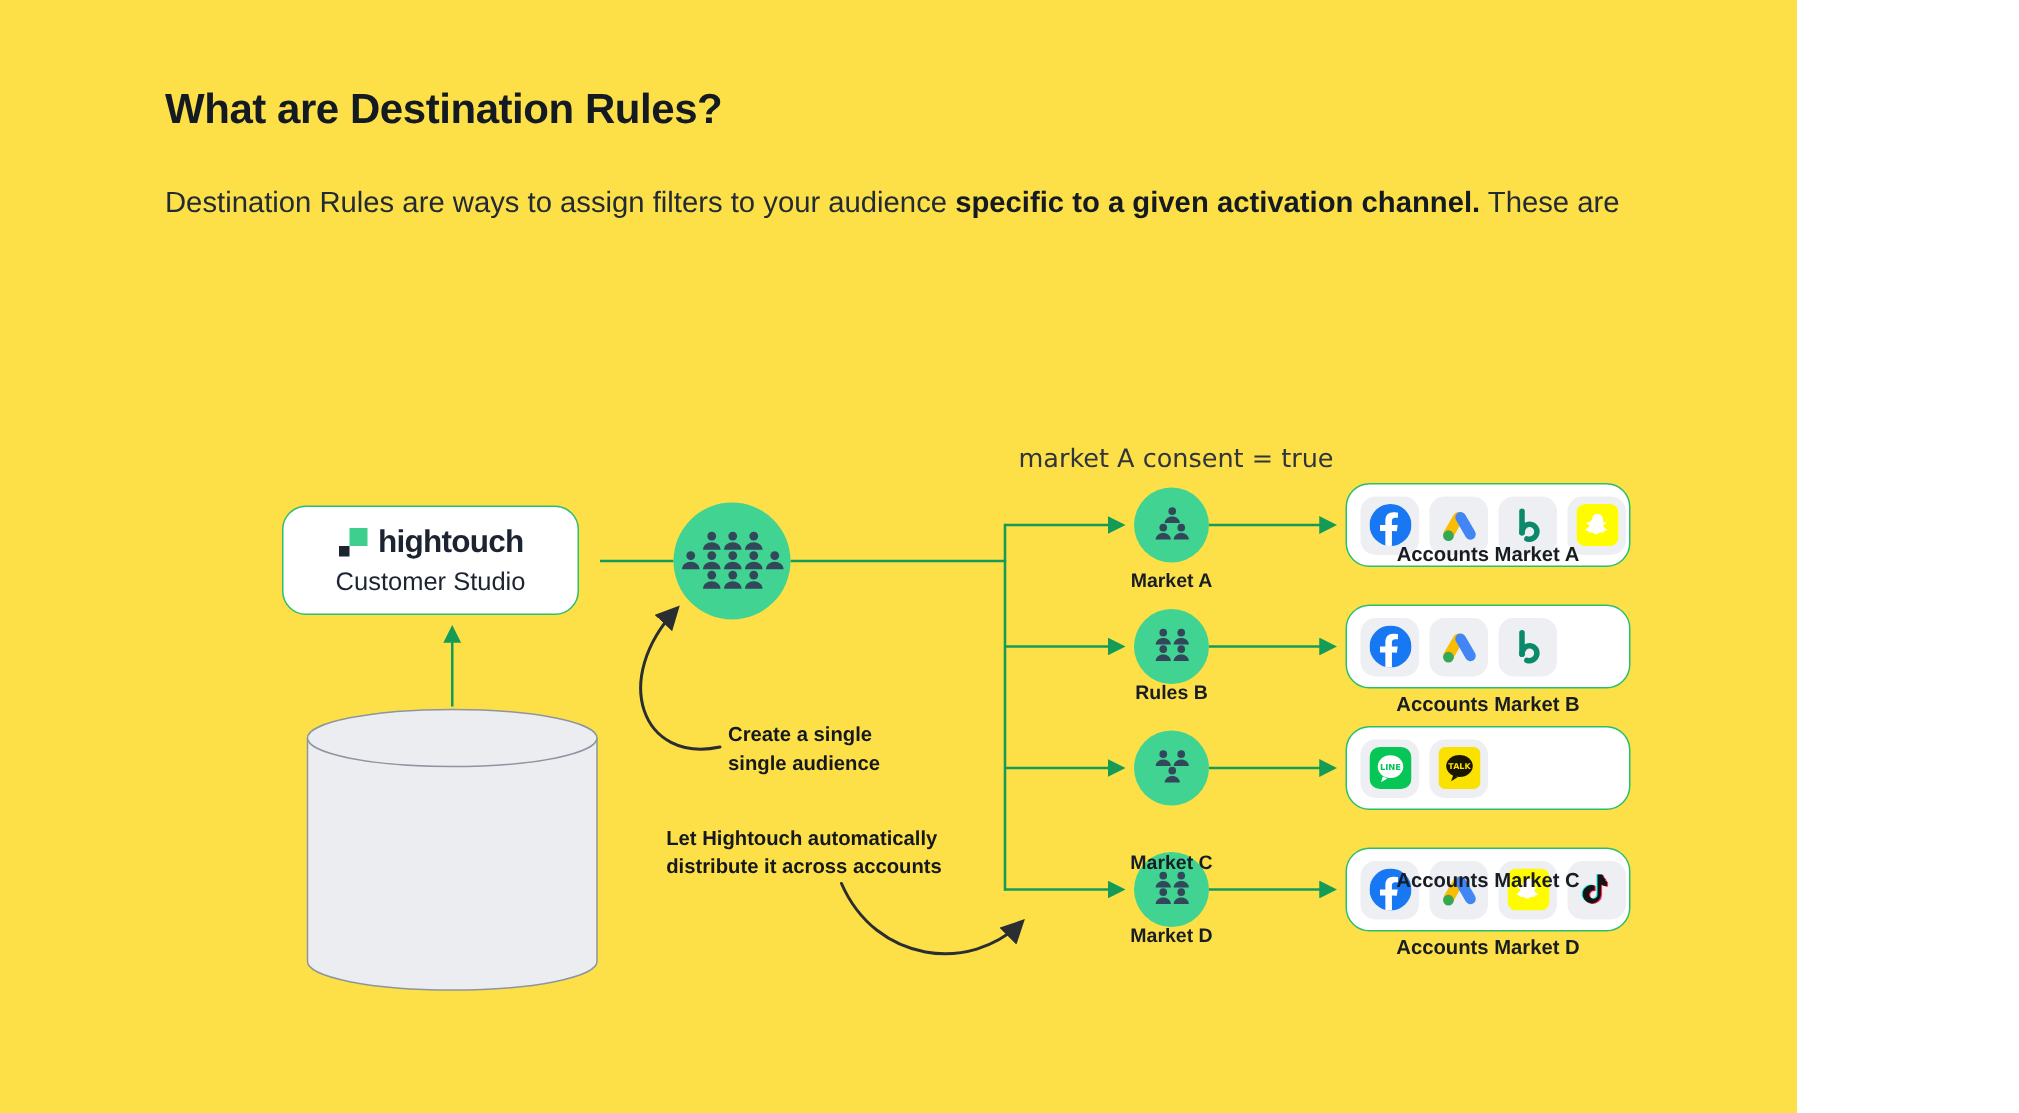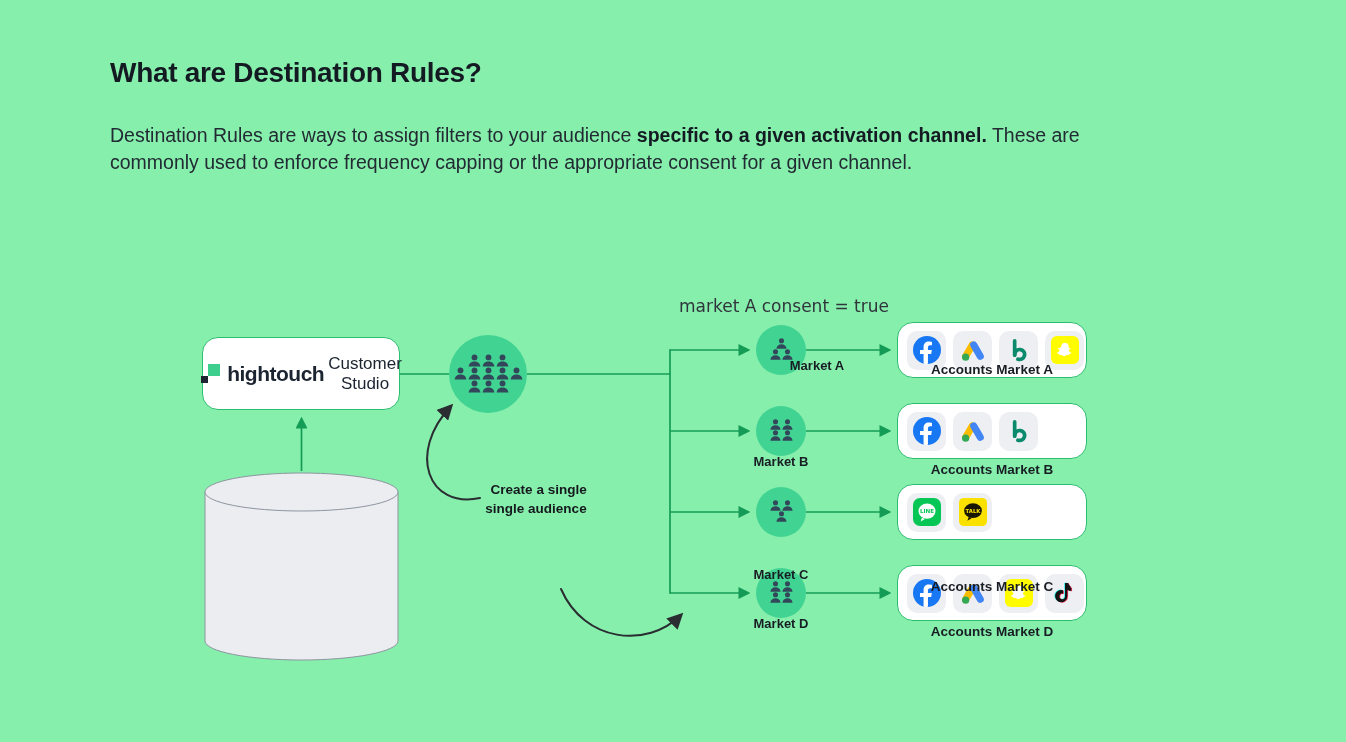--- a/index.html
+++ b/index.html
@@ -1,81 +1,81 @@
 <!DOCTYPE html>
 <html style="--green_line: #149C56; --green_border: #2CBE6F; --circle_fill: #41D392; --people_color: #33475B; --hightouch_green: #3ECF8E; --facebook_blue: #1877F2; --google_blue: #4285F4; --google_yellow: #FBBC04; --google_green: #34A853; --bing_teal: #0B8A6B; --snapchat_yellow: #FFFC00; --line_green: #06C755; --kakao_yellow: #FAE100; --tiktok_cyan: #25F4EE; --tiktok_pink: #FE2C55; --text_dark: #141A21;"><head>
 <meta charset="utf-8">
 <style>
   :root{
     --green_line:#149C56; --green_border:#2CBE6F; --circle_fill:#41D392;
     --people_color:#33475B; --hightouch_green:#3ECF8E; --text_dark:#141A21;
   }
   html,body{margin:0;padding:0;background:#fff;}
   body{font-family:"Liberation Sans",sans-serif;color:var(--text_dark);}
-  .stage{position:relative;width:1346px;height:742px;background:#86efac;overflow:hidden;}
+  .stage{position:relative;width:1198px;height:742px;background:#fde047;overflow:hidden;}
 
   .page-title{position:absolute;left:110px;top:57px;margin:0;font-size:28px;font-weight:800;
     letter-spacing:-0.3px;color:#131A22;}
   .intro{position:absolute;left:110px;top:122px;width:1160px;margin:0;font-size:19.5px;
     line-height:26.5px;color:#222A33;}
   .intro b{color:#131A22;margin-top:24px;}
 
   .layer-svg{position:absolute;left:0;top:0;z-index:1;}
 
-  .ht-box{position:absolute;left:202px;top:337px;width:198px;height:73px;background:#fff;
-    border:1.5px solid var(--green_border);border-radius:16px;display:flex;flex-direction:row;
+  .ht-box{position:absolute;left:188px;top:337px;width:198px;height:73px;background:#fff;
+    border:1.5px solid var(--green_border);border-radius:16px;display:flex;flex-direction:column;
     align-items:center;justify-content:center;gap:4px;z-index:2;box-sizing:border-box;}
   .ht-logo-row{display:flex;align-items:center;gap:7px;}
   .ht-mark{position:relative;width:20px;height:20px;}
   .ht-mark .g{position:absolute;right:0;top:0;width:12px;height:12px;background:var(--hightouch_green);}
   .ht-mark .d{position:absolute;left:1px;bottom:1px;width:7px;height:7px;background:#1D2430;}
   .ht-word{font-size:21px;font-weight:700;color:#1B2430;letter-spacing:-0.5px;}
   .ht-sub{font-size:17px;font-weight:400;color:#1B2430;text-align:center;}
 
   .aud{position:absolute;border-radius:50%;background:var(--circle_fill);display:flex;
     flex-direction:column;align-items:center;justify-content:center;z-index:2;overflow:hidden;}
   .aud-big{left:449px;top:335px;width:78px;height:78px;}
   .aud-sm{left:756px;width:50px;height:50px;}
   .mA{top:325px;} .mB{top:406px;} .mC{top:487px;} .mD{top:568px;}
   .prow{display:flex;justify-content:center;margin-top:-2px;}
   .aud-big .person{width:15px;height:15px;}
   .aud-sm .person{width:13px;height:13px;}
   .person{fill:var(--people_color);margin:0 -0.5px;display:block;}
 
   .mlabel{position:absolute;left:781px;transform:translateX(-50%);font-size:13px;font-weight:700;
     color:#181D24;white-space:nowrap;z-index:2;}
-  .lA{top:358px;margin-left:36px;} .lB{top:454px;} .lC{top:535px;margin-top:32px;} .lD{top:616px;}
+  .lA{top:379px;} .lB{top:454px;} .lC{top:535px;margin-top:32px;} .lD{top:616px;}
 
   .acc-box{position:absolute;left:897px;width:190px;height:56px;background:#fff;
     border:1.5px solid var(--green_border);border-radius:16px;display:flex;align-items:center;
     gap:7px;padding-left:9px;box-sizing:border-box;z-index:2;}
   .bA{top:322px;} .bB{top:403px;} .bC{top:484px;} .bD{top:565px;}
   .tile{width:39px;height:39px;border-radius:10px;background:#EDEFF3;display:flex;
     align-items:center;justify-content:center;flex:0 0 auto;}
   .tile svg{display:block;}
 
   .alabel{position:absolute;left:992px;transform:translateX(-50%);font-size:13.5px;font-weight:700;
     color:#181D24;white-space:nowrap;z-index:2;}
   .tA{top:362px;} .tB{top:462px;} .tC{top:543px;margin-top:36px;} .tD{top:624px;}
 
   .note{position:absolute;transform:translateX(-50%);font-size:13.5px;font-weight:700;color:#15181D;
-    text-align:right;line-height:18.5px;z-index:2;white-space:nowrap;}
+    text-align:left;line-height:18.5px;z-index:2;white-space:nowrap;}
   .note-create{left:536px;top:481px;}
   .note-distribute{left:536px;top:550px;}
   .consent{position:absolute;left:784px;transform:translateX(-50%);top:296px;font-size:17px;
     font-weight:400;color:#30353C;z-index:2;white-space:nowrap;font-family:"DejaVu Sans",sans-serif;}
 </style>
 </head>
 <body>
 
 <div class="stage">
 
   <h1 class="page-title">What are Destination Rules?</h1>
 
-  <p class="intro"><span>Destination Rules are ways to assign filters to your audience </span><b>specific to a given activation channel.</b><span> These are</span><br><span>commonly used to enforce frequency capping or the appropriate consent for a given channel.</span></p>
+  <p class="intro"><span>Destination Rules are ways to assign filters to your audience </span><b>specific to a given activation channel.</b><span> These are</span><br></p>
 
   <svg class="layer-svg" width="1346" height="742" viewBox="0 0 1346 742">
     <defs>
       <marker id="ag" viewBox="0 0 10 10" refX="8" refY="5" markerWidth="7" markerHeight="7" orient="auto-start-reverse">
         <path d="M0 0 L10 5 L0 10 z" fill="#149C56"></path>
       </marker>
       <marker id="ab" viewBox="0 0 10 10" refX="8" refY="5" markerWidth="8" markerHeight="8" orient="auto-start-reverse">
         <path d="M0 0 L10 5 L0 10 z" fill="#2A2D31"></path>
       </marker>
     </defs>
@@ -245,21 +245,21 @@
           <path d="M2.6 21.6c.4-5 4.4-8 9.4-8s9 3 9.4 8z"></path>
         </svg>
         <svg class="person" viewBox="0 0 24 24">
           <circle cx="12" cy="7" r="4.7"></circle>
           <path d="M2.6 21.6c.4-5 4.4-8 9.4-8s9 3 9.4 8z"></path>
         </svg>
       </div>
     </div>
 
   <div class="mlabel lA">Market A</div>
-  <div class="mlabel lB">Market B</div>
+  <div class="mlabel lB">Rules B</div>
   <div class="mlabel lC">Market C</div>
   <div class="mlabel lD">Market D</div>
 
   <div class="acc-box bA">
     <div class="tile">
       <svg width="28" height="28" viewBox="0 0 24 24">
           <circle cx="12" cy="12" r="12" fill="#1877F2"></circle>
           <path fill="#fff" d="M15.6 15.5l.53-3.47h-3.33v-2.25c0-.95.46-1.87 1.95-1.87h1.51V4.96s-1.37-.23-2.68-.23c-2.73 0-4.52 1.66-4.52 4.65v2.63H6.01v3.47h3.05v8.4c.61.1 1.24.15 1.88.15s1.27-.05 1.88-.15v-8.4z"></path>
         </svg>
     </div>
@@ -361,14 +361,18 @@
   <div class="alabel tA">Accounts Market A</div>
   <div class="alabel tB">Accounts Market B</div>
   <div class="alabel tC">Accounts Market C</div>
   <div class="alabel tD">Accounts Market D</div>
 
   <div class="consent">market A consent = true</div>
   <div class="note note-create">
     <div>Create a single</div>
     <div>single audience</div>
   </div>
+  <div class="note note-distribute">
+    <div>Let Hightouch automatically</div>
+    <div>distribute it across accounts</div>
+  </div>
 
 </div>
 
 </body></html>

